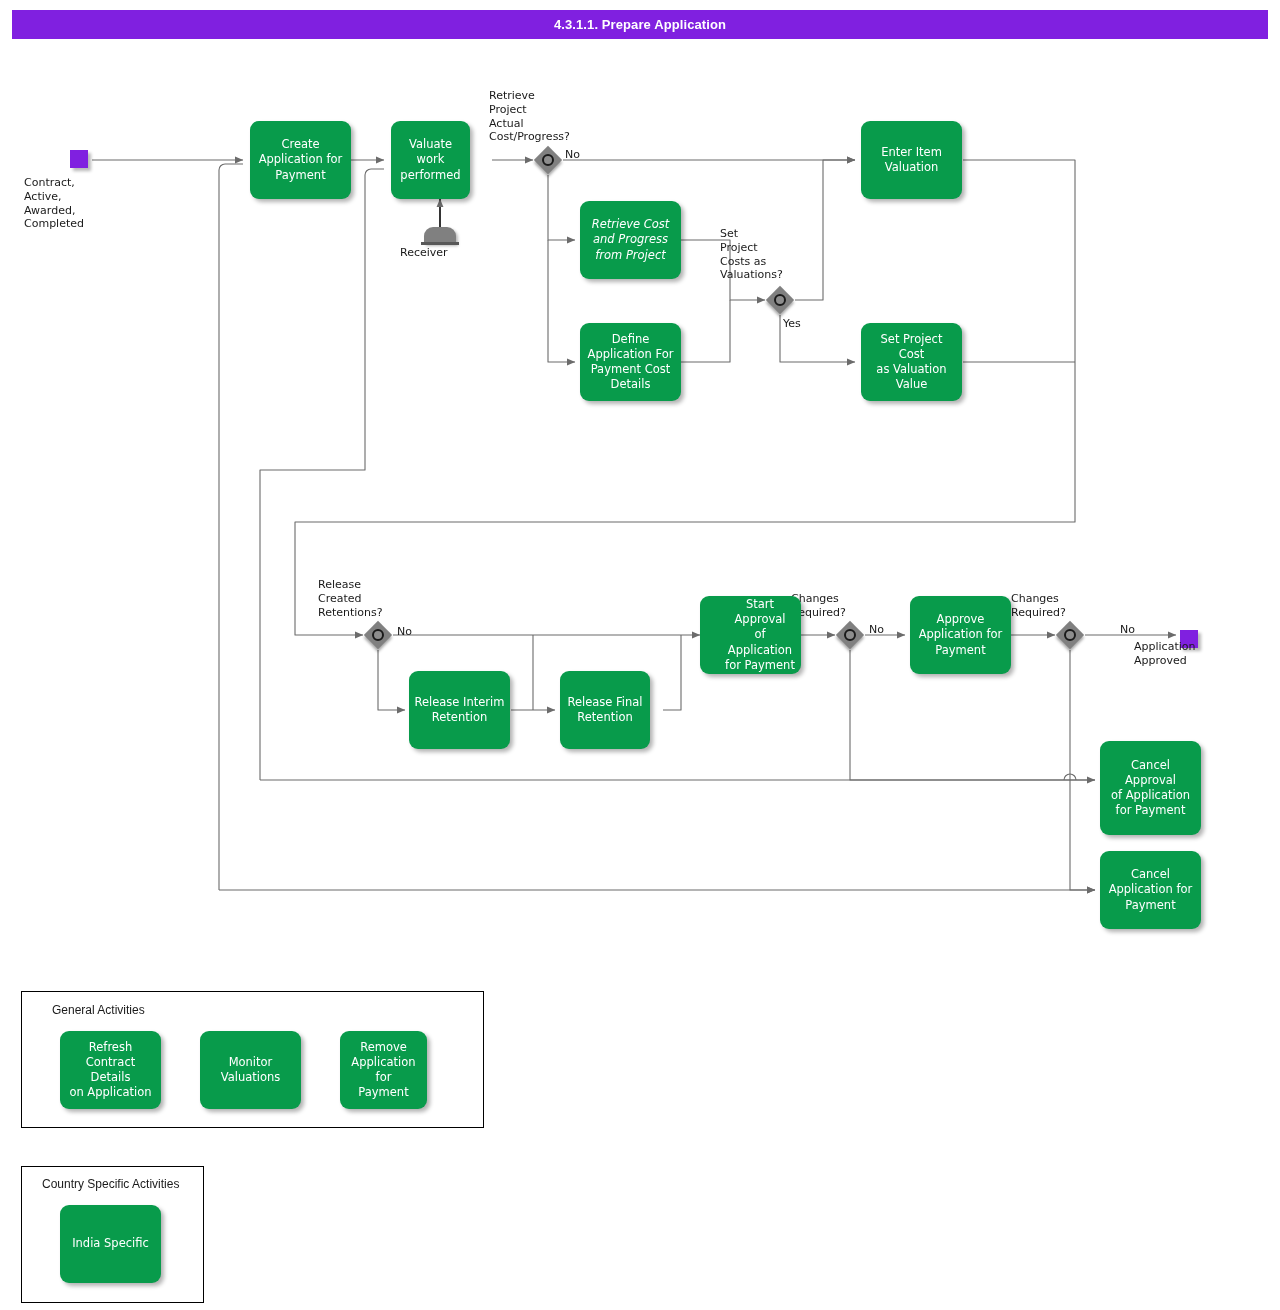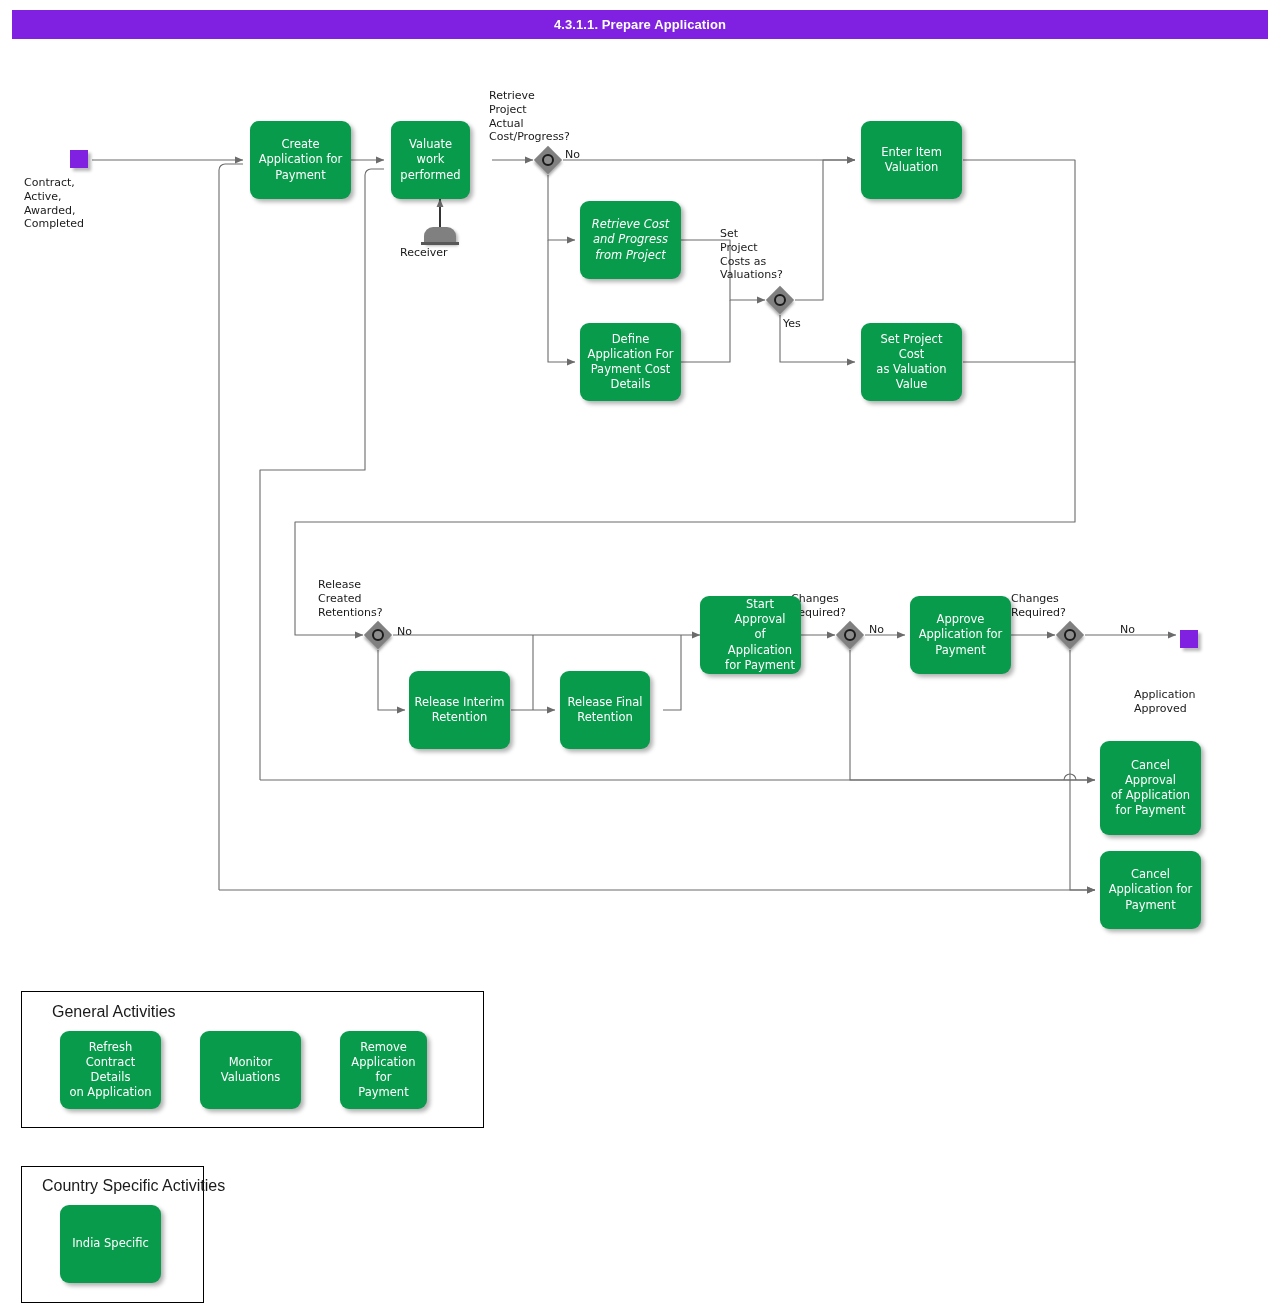--- a/index.html
+++ b/index.html
@@ -108,21 +108,21 @@
     background: #585858;
   }
   
   .group-box {
     position: absolute;
     background: #ffffff;
     border: 1.6px solid #000000;
   }
   .group-title {
     position: absolute;
-    font-size: 16px;
+    font-size: 12px;
     color: #1a1a1a;
     font-family: "Liberation Sans", sans-serif;
   }
 </style>
 </head>
 <body>
 
 <div id="canvas">
 
   <div id="title-bar">
@@ -199,21 +199,21 @@
     </g>
   </svg>
 
   <div class="event" style="left:70px; top:150px;"></div>
   <div class="lbl" style="left:24px; top:176px; width:112px;">Contract,
 Active,
 Awarded,
 Completed</div>
 
   <div class="event" style="left:1180px; top:630px;"></div>
-  <div class="lbl" style="left:1134px; top:688px; width:112px;">Application
+  <div class="lbl" style="left:1134px; top:640px; width:112px;">Application
 Approved</div>
 
   <div class="gateway" style="left:534px; top:146px;">
     <div class="diamond"></div>
     <div class="ring"></div>
   </div>
   <div class="lbl" style="left:489px; top:89px; width:120px;">Retrieve
 Project
 Actual
 Cost/Progress?</div>

